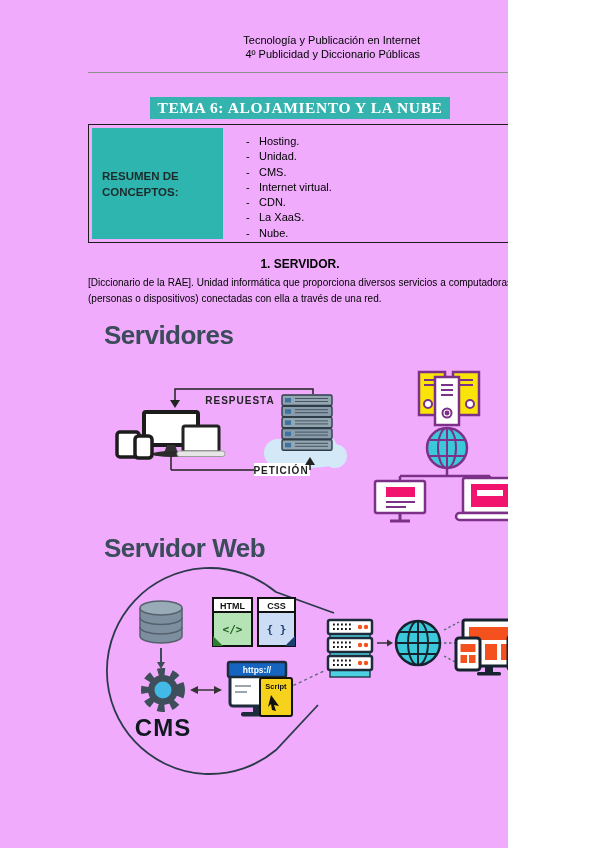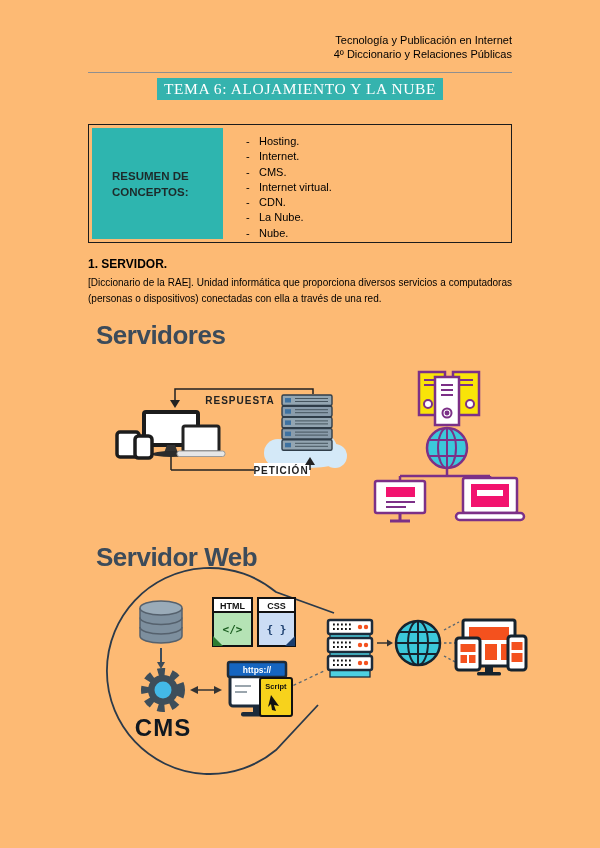--- a/index.html
+++ b/index.html
@@ -1,96 +1,96 @@
 <!DOCTYPE html>
 <html><head>
 <meta charset="utf-8">
 <style>
   html,body{margin:0;padding:0;background:#ffffff;}
   .page{
-    position:relative;width:600px;height:848px;background:#fdba74;
+    position:relative;width:508px;height:848px;background:#f0abfc;
     font-family:"Liberation Sans",sans-serif;color:#000;overflow:hidden;
   }
   
   .hdr{position:absolute;top:33px;right:88px;text-align:right;font-size:11px;line-height:14px;color:#000;}
   .rule{position:absolute;top:72px;left:88px;width:424px;border-top:1px solid #8f8f8f;}
   
   .title-wrap{position:absolute;top:78px;left:0;width:600px;text-align:center;}
   .title-hl{
     display:inline-block;background:#35b3ae;color:#ffffff;
-    font-family:"Liberation Serif",serif;font-weight:normal;font-size:15.5px;
-    padding:2px 7px;letter-spacing:.6px;
+    font-family:"Liberation Serif",serif;font-weight:bold;font-size:15.5px;
+    padding:2px 7px;letter-spacing:.6px;margin-top:19px;
   }
   
   .sum-table{position:absolute;top:124px;left:88px;width:424px;height:119px;border:1px solid #1c1c1c;display:flex;box-sizing:border-box;}
   .sum-left{width:137px;box-sizing:border-box;padding:3px;}
-  .sum-left-inner{background:#2eb5af;width:100%;height:100%;display:flex;align-items:center;box-sizing:border-box;padding-left:20px;
+  .sum-left-inner{background:#2eb5af;width:100%;height:100%;display:flex;align-items:center;box-sizing:border-box;padding-left:10px;
     font-weight:bold;font-size:11.5px;line-height:16px;color:#1d2a2a;}
   .sum-right{flex:1;padding:9px 0 0 20px;box-sizing:border-box;}
   .li-row{display:flex;font-size:11px;line-height:15.3px;}
   .li-dash{width:13px;}
   
   .sec{position:absolute;top:257px;left:88px;width:424px;}
-  .sec-h{font-size:12px;font-weight:bold;margin:0 0 4px 0;}
+  .sec-h{font-size:12px;font-weight:bold;margin:0 0 4px 0;text-align:center;}
   .sec-p{font-size:10px;line-height:16px;text-align:justify;margin:0;}
   
-  .diag-h{position:absolute;left:96px;font-size:26px;font-weight:600;color:#3c4b5a;letter-spacing:-.5px;}
-  .dh1{top:320px;} .dh2{top:533px;margin-top:9px;}
+  .diag-h{position:absolute;left:104px;font-size:26px;font-weight:600;color:#3c4b5a;letter-spacing:-.5px;}
+  .dh1{top:320px;} .dh2{top:533px;}
   svg{position:absolute;left:88px;}
   .svg1{top:363px;} .svg2{top:566px;}
   .lbl{font-size:10px;font-weight:bold;letter-spacing:1px;fill:#222;font-family:"Liberation Sans",sans-serif;}
   .ficon-h{font-size:9px;font-weight:bold;fill:#111;font-family:"Liberation Sans",sans-serif;}
   .ficon-c{font-size:11px;font-weight:bold;font-family:"DejaVu Sans Mono",monospace;}
   .cms-t{font-size:24px;font-weight:bold;fill:#101820;letter-spacing:1px;font-family:"Liberation Sans",sans-serif;}
   .url-t{font-size:8.5px;font-weight:bold;fill:#fff;font-family:"Liberation Sans",sans-serif;}
   .script-t{font-size:7.5px;font-weight:bold;fill:#111;font-family:"Liberation Sans",sans-serif;}
 </style>
 </head>
 <body>
 
 <div class="page">
 
   <div class="hdr">
     <div>Tecnología y Publicación en Internet</div>
-    <div>4º Diccionario y Relaciones Públicas</div>
+    <div>4º Publicidad y Diccionario Públicas</div>
   </div>
   <div class="rule"></div>
 
   <div class="title-wrap">
     <span class="title-hl">TEMA 6: ALOJAMIENTO Y LA NUBE</span>
   </div>
 
   <div class="sum-table">
     <div class="sum-left">
       <div class="sum-left-inner">RESUMEN DE CONCEPTOS:</div>
     </div>
     <div class="sum-right">
       <div class="li-row">
           <span class="li-dash">-</span>
           <span>Hosting.</span>
         </div>
       <div class="li-row">
           <span class="li-dash">-</span>
-          <span>Internet.</span>
+          <span>Unidad.</span>
         </div>
       <div class="li-row">
           <span class="li-dash">-</span>
           <span>CMS.</span>
         </div>
       <div class="li-row">
           <span class="li-dash">-</span>
           <span>Internet virtual.</span>
         </div>
       <div class="li-row">
           <span class="li-dash">-</span>
           <span>CDN.</span>
         </div>
       <div class="li-row">
           <span class="li-dash">-</span>
-          <span>La Nube.</span>
+          <span>La XaaS.</span>
         </div>
       <div class="li-row">
           <span class="li-dash">-</span>
           <span>Nube.</span>
         </div>
     </div>
   </div>
 
   <div class="sec">
     <p class="sec-h">1. SERVIDOR.</p>

